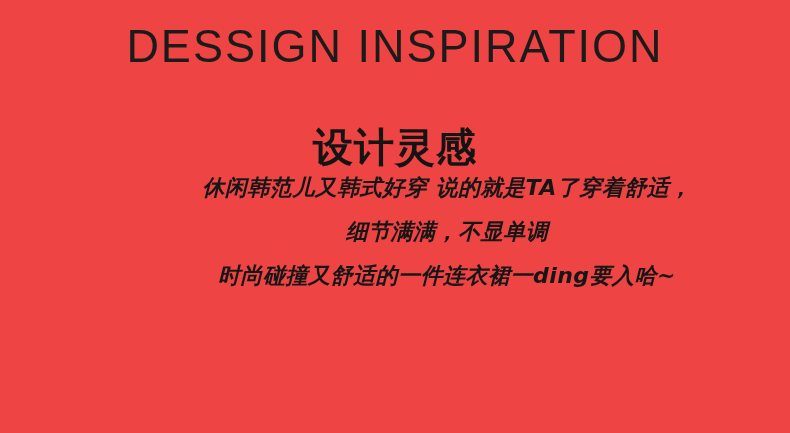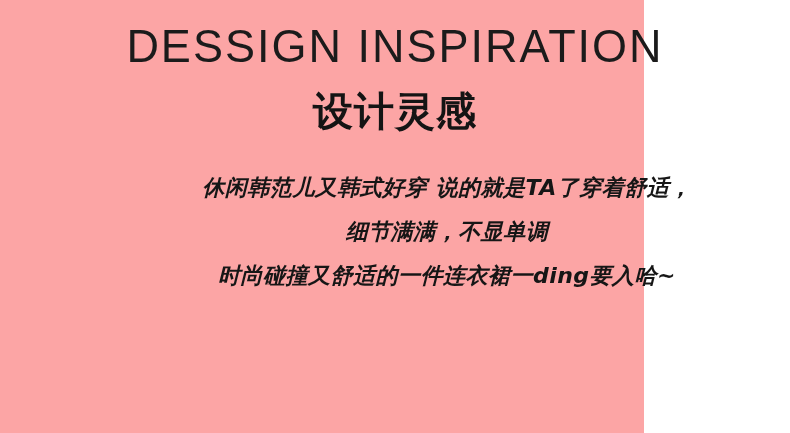--- a/index.html
+++ b/index.html
@@ -10,23 +10,23 @@
   body {
     width: 790px;
     height: 433px;
     overflow: hidden;
     font-family: "Liberation Sans", "DejaVu Sans", sans-serif;
     color: #111111;
     -webkit-font-smoothing: antialiased;
   }
 
   .poster {
-    width: 644px;
+    width: 790px;
     height: 433px;
-    background: #fca5a5;
+    background: #ef4444;
     position: relative;
     display: block;
     box-sizing: border-box;
   }
 
   
   .title-row {
     position: absolute;
     left: 0;
     top: 20px;
@@ -56,20 +56,21 @@
   }
   .heading {
     display: inline-block;
     font-family: "DejaVu Sans", "Liberation Sans", sans-serif;
     font-size: 40px;
     line-height: 46px;
     font-weight: 700;
     letter-spacing: 1px;
     color: #141414;
     white-space: nowrap;
+    margin-top: 36px;
   }
 
   
   .body-block {
     position: absolute;
     left: 8px;
     top: 166px;
     width: 790px;
     text-align: center;
     margin-left: 44px;

